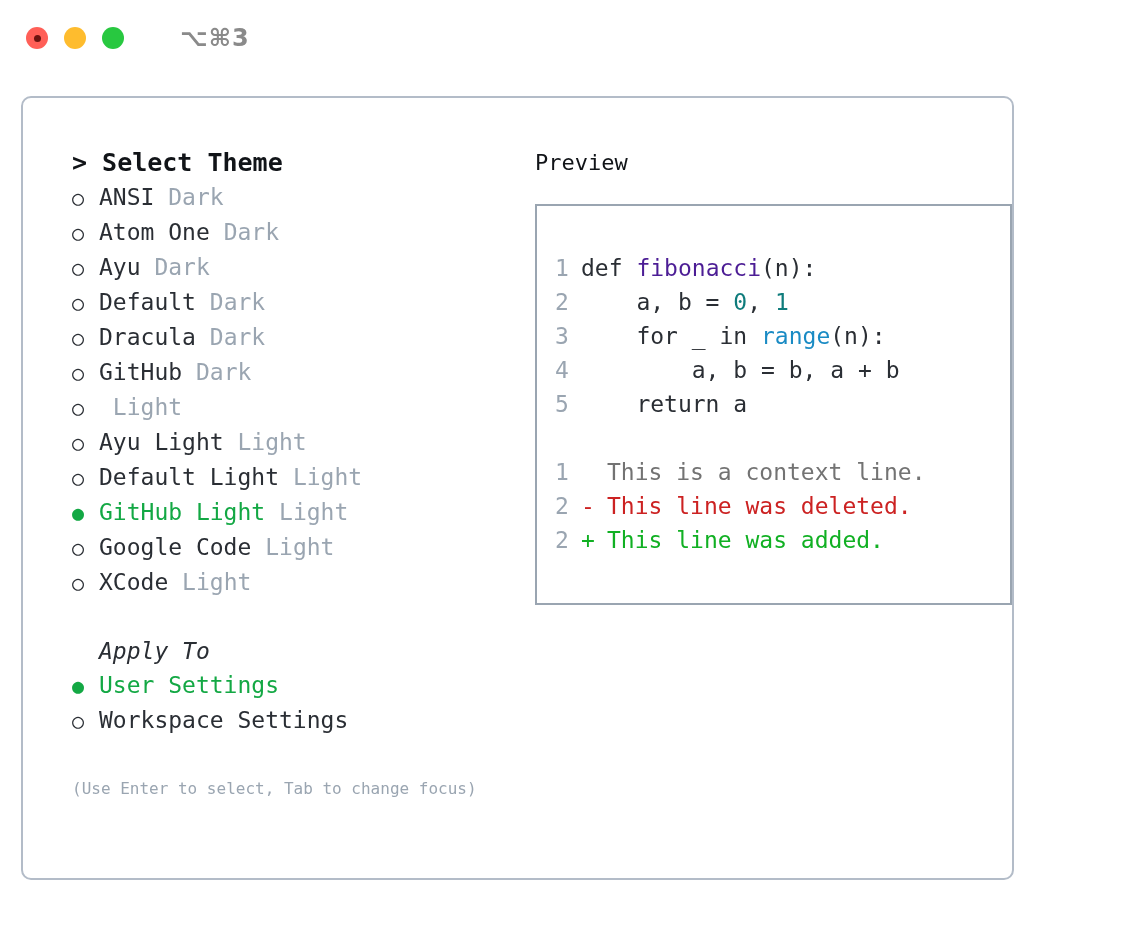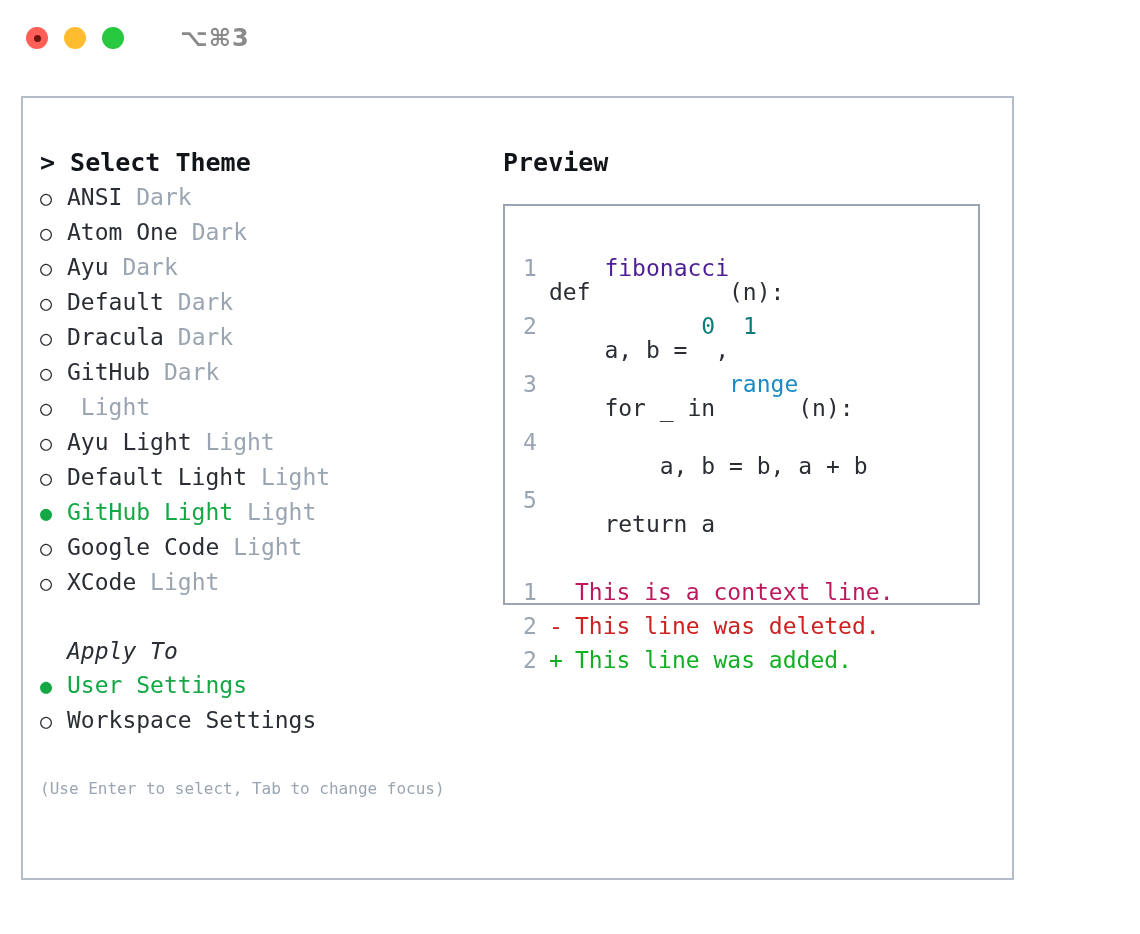--- a/index.html
+++ b/index.html
@@ -66,23 +66,24 @@
   }
 
   
   .frame {
     position: absolute;
     left: 21px;
     top: 96px;
     width: 993px;
     height: 784px;
     border: 2px solid #b3bcc8;
-    border-radius: 0;
-    box-sizing: border-box;
-    background: #ffffff;
+    border-radius: 10px;
+    box-sizing: border-box;
+    background: #ffffff;
+    padding-left: 32px;
   }
 
   .columns {
     display: flex;
     padding: 48px 0 0 0;
   }
   .col-left  { width: 465px; padding-left: 17px; box-sizing: border-box; }
   .col-right { flex: 1; padding-left: 15px; box-sizing: border-box; }
 
   
@@ -125,22 +126,22 @@
   .hint {
     color: #9aa5b1;
     font-size: 16px;
     line-height: 34px;
     width: 410px;
     white-space: normal;
   }
 
   
   .preview-head {
-    font-size: 25px;
-    font-weight: bold;
+    font-size: 22px;
+    font-weight: normal;
     color: #111418;
     line-height: 34px;
     white-space: pre;
   }
   .preview-box {
     margin-top: 24px;
     width: 477px;
     height: 401px;
     border: 2px solid #9aa5b1;
     box-sizing: border-box;
@@ -152,28 +153,28 @@
     line-height: 34px;
     white-space: pre;
     display: flex;
   }
   .ln {
     color: #9aa5b1;
     width: 26px;
     flex: 0 0 26px;
     text-align: left;
   }
-  .code-text { color: #2a2e34; margin-top: 24px; }
+  .code-text { color: #2a2e34; }
   .tok-fn    { color: #4c1d95; }
   .tok-num   { color: #0f7c7c; }
   .tok-call  { color: #1a8bc4; }
 
   .diff-gap { height: 34px; }
   .dmark { width: 26px; flex: 0 0 26px; }
-  .d-ctx { color: #be185d; }
+  .d-ctx { color: #737373; }
   .d-del { color: #cc2222; }
   .d-add { color: #11b023; }
 </style>
 </head>
 <body>
 
 <div id="app">
 
   <div class="titlebar">
     <div class="lights">

